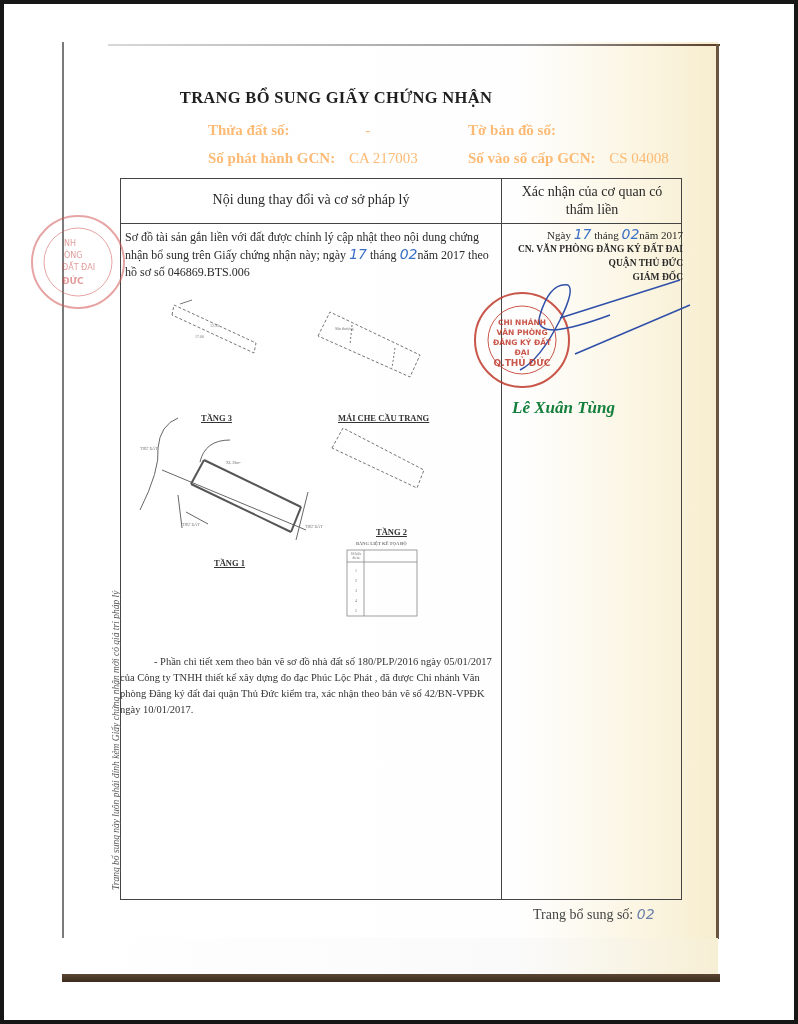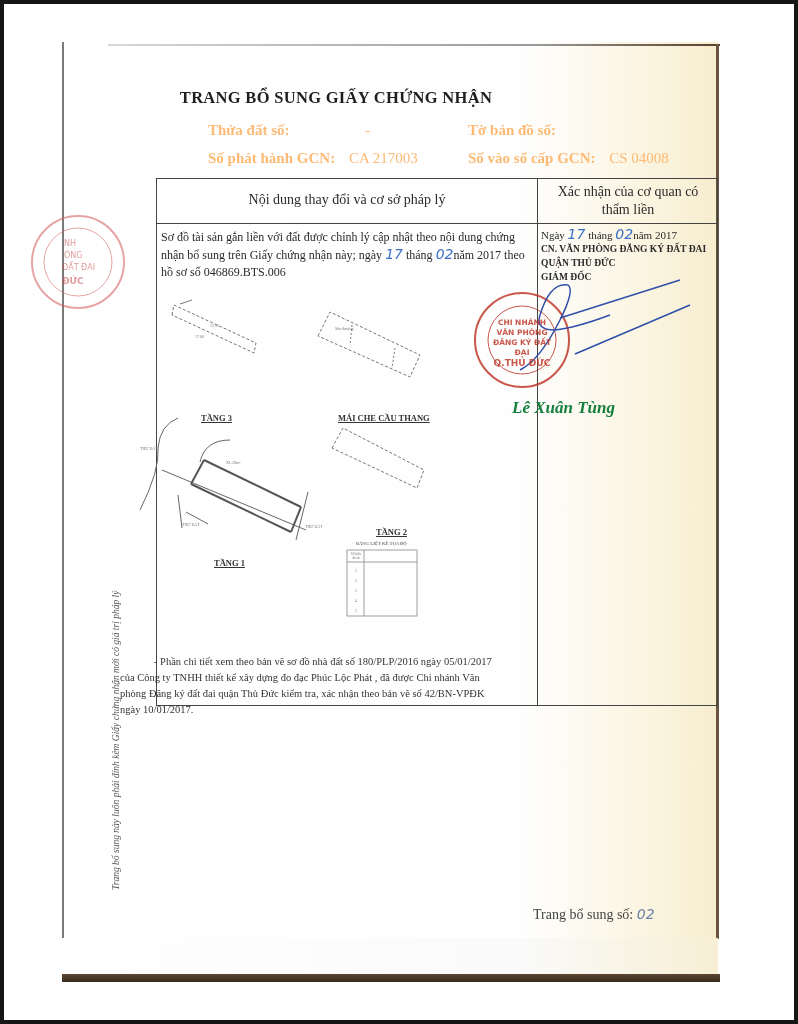--- a/index.html
+++ b/index.html
@@ -36,33 +36,33 @@
     }
     .title {
       position: absolute; left: 0; width: 672px; top: 88px; text-align: center;
       font-size: 16.5px; font-weight: bold; color: #1f1f1f; letter-spacing: 0.3px;
     }
     .hdr {
       position: absolute; font-size: 15px; font-weight: bold; color: #fdba74;
     }
     .hdr .val { font-weight: normal; margin-left: 10px; }
     .table {
-      position: absolute; left: 120px; top: 178px; width: 562px; height: 528px;
-      border: 1px solid #444; box-sizing: border-box; margin-left: 36px;
+      position: absolute; left: 120px; top: 178px; width: 562px; height: 722px;
+      border: 1px solid #444; box-sizing: border-box;
     }
     .vline { position: absolute; left: 380px; top: 0; bottom: 0; width: 1px; background: #444; }
     .hline { position: absolute; left: 0; right: 0; top: 44px; height: 1px; background: #444; }
     .th { position: absolute; text-align: center; font-size: 14px; color: #2a2a2a; line-height: 18px; }
     .body-text {
       position: absolute; left: 4px; top: 50px; width: 372px;
       font-size: 12px; line-height: 17px; color: #2a2a2a;
     }
     .hand { font-family: "DejaVu Sans", sans-serif; color: #3a6fc6; font-size: 14px; font-style: italic; }
     .confirm {
-      position: absolute; left: 384px; top: 48px; width: 178px; text-align: left;
+      position: absolute; left: 384px; top: 48px; width: 178px; text-align: right;
       font-size: 11px; color: #2a2a2a; line-height: 14px;
     }
     .confirm .org { font-weight: bold; font-size: 9.5px; }
     .signer {
       position: absolute; left: 512px; top: 398px; font-size: 17px; color: #15803d;
       font-style: italic; font-weight: bold;
     }
     .note {
       position: absolute; left: 120px; top: 654px; width: 384px;
       font-size: 10.5px; line-height: 16px; color: #333; text-indent: 34px;
@@ -205,21 +205,21 @@
 <div style="position:absolute; left:488px; top:318px; width:68px; text-align:center; font-size:7.5px; line-height:10px; color:#c0392b; font-weight:bold; opacity:0.85;" class="stamp-text">
   <div>CHI NHÁNH</div>
   <div>VĂN PHÒNG</div>
   <div>ĐĂNG KÝ ĐẤT ĐAI</div>
   <div style="font-size:9px;">Q.THỦ ĐỨC</div>
 </div>
 
 <div class="signer">Lê Xuân Tùng</div>
 
 <div class="drawing-label" style="left:201px; top:393px;">TẦNG 3</div>
-<div class="drawing-label" style="left:338px; top:393px;">MÁI CHE CẦU THANG</div>
+<div class="drawing-label" style="left:338px; top:393px;">MÁI CHE CẦU TRANG</div>
 <div class="drawing-label" style="left:376px; top:507px;text-align:right;">TẦNG 2</div>
 <div class="drawing-label" style="left:214px; top:538px;">TẦNG 1</div>
 
 <div style="position:absolute; left:356px; top:541px; font-size:4.5px; color:#777; font-weight:bold;">BẢNG LIỆT KÊ TỌA ĐỘ</div>
 <div style="position:absolute; left:349px; top:552px; width:14px; font-size:3.5px; color:#777; text-align:center;">Số hiệu điểm</div>
 <div style="position:absolute; left:349px; top:566px; width:14px; font-size:4px; line-height:10px; color:#777; text-align:center;">
   <div>1</div>
   <div>2</div>
   <div>3</div>
   <div>4</div>

